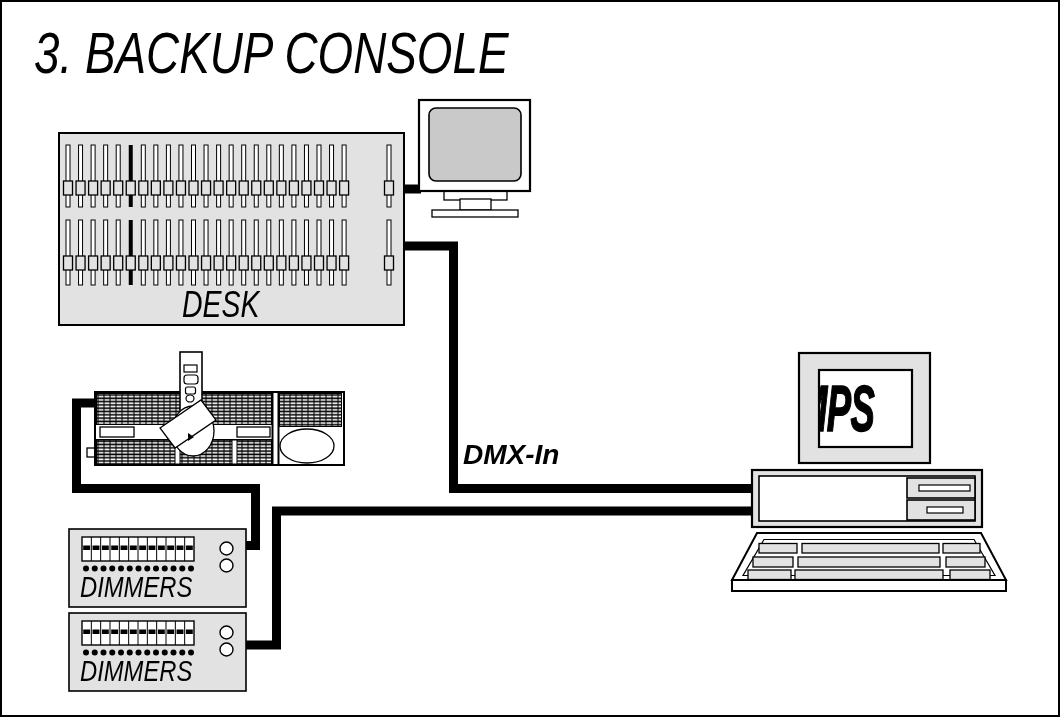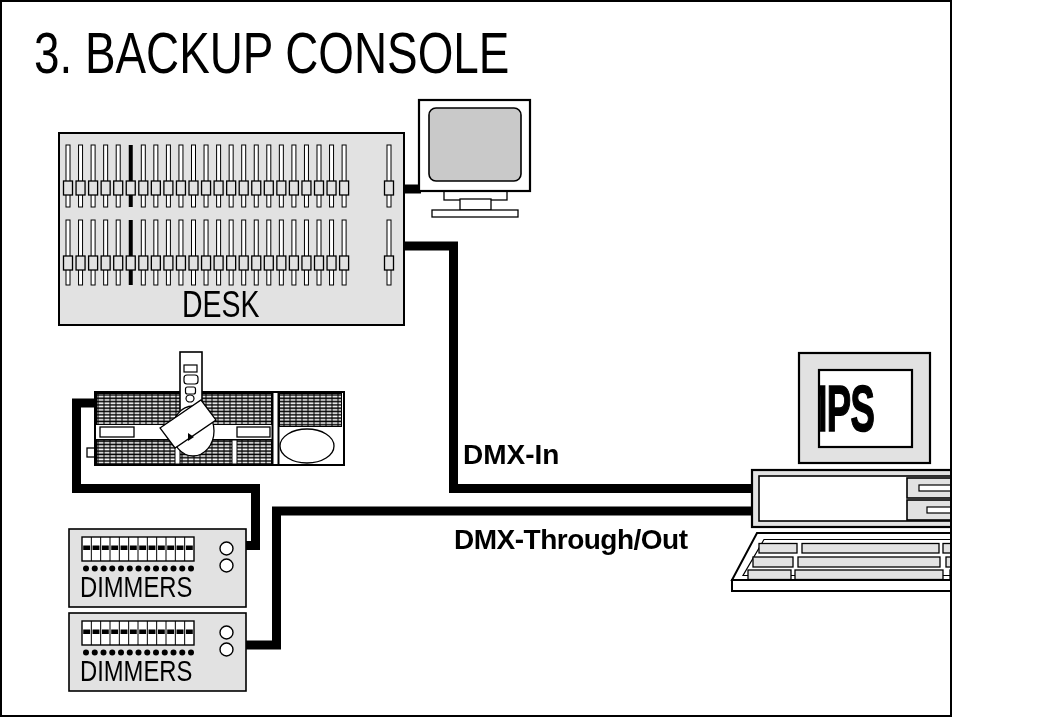--- a/index.html
+++ b/index.html
@@ -1,22 +1,23 @@
 <!DOCTYPE html>
 <html style="--panel-gray: #E2E2E2; --screen-gray: #C9C9C9; --bg: #FFFFFF; --ink: #000000;"><head>
 <meta charset="utf-8">
 <style>
   :root{
     --panel-gray:#E2E2E2; --screen-gray:#C9C9C9; --bg:#FFFFFF; --ink:#000000;
   }
   html,body{margin:0;padding:0;background:#fff;}
   #canvas{
-    position:relative; width:952px; height:717px; box-sizing:border-box;
+    position:relative; width:1060px; height:717px; box-sizing:border-box;
     background:var(--bg); border:2px solid var(--ink); overflow:hidden;
     font-family:"Liberation Sans",sans-serif;
+    font-style:italic;
   }
   #diagram{position:absolute;left:0;top:0;}
   #diagram rect,#diagram line,#diagram polygon,#diagram ellipse,#diagram path,#diagram circle{stroke:var(--ink);}
   .fw{fill:var(--bg);}
   .fg{fill:var(--panel-gray);}
   .fscr{fill:var(--screen-gray);}
   .fb{fill:var(--ink);stroke:none !important;}
   .fn{fill:none;}
   .cable{stroke-width:9;fill:none;}
   .t{
@@ -309,18 +310,17 @@
         <line x1="0" y1="0.6" x2="6" y2="0.6" stroke="#000000" stroke-width="1.1"></line>
       </pattern>
     </defs>
   </svg>
 
   <div class="t title">3. BACKUP CONSOLE</div>
   <div class="t desk-label">DESK</div>
   <div class="t dimmers-label dim1">DIMMERS</div>
   <div class="t dimmers-label dim2">DIMMERS</div>
   <div class="t dmx-label dmx-in">DMX-In</div>
-  <div class="t dmx-label dmx-th">DMX-Through/Out</div>
   <div class="mps-box">
     <span class="mps-text t" style="position:static">MPS</span>
   </div>
 
 </div>
 
 </body></html>

